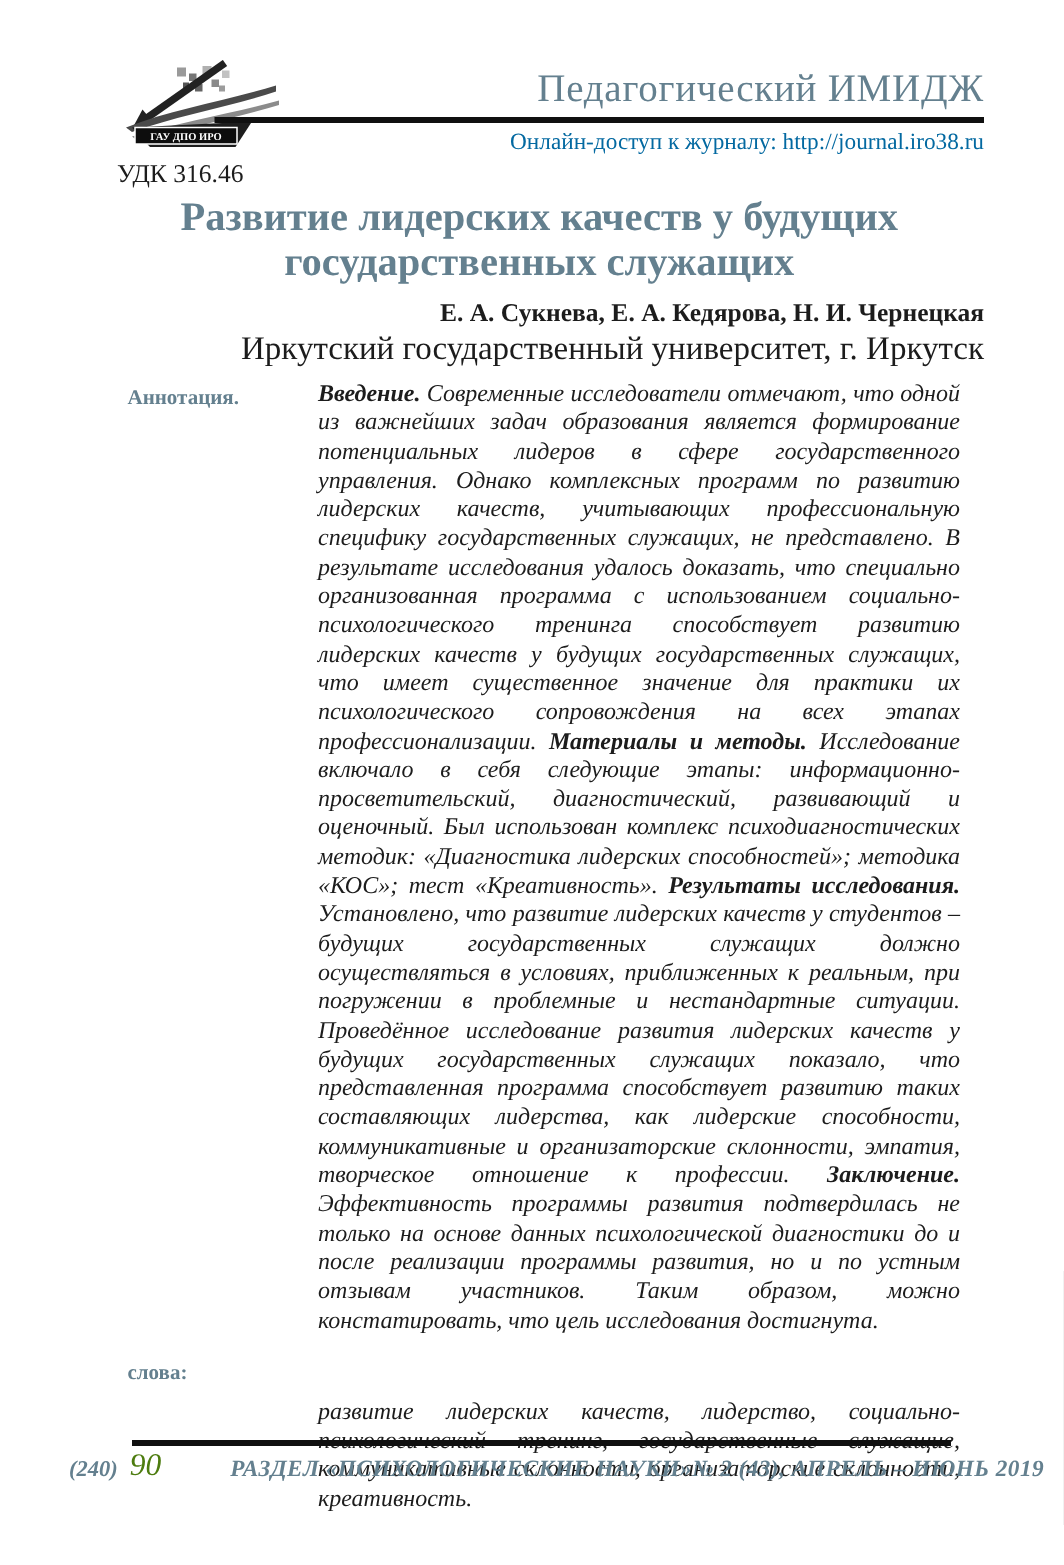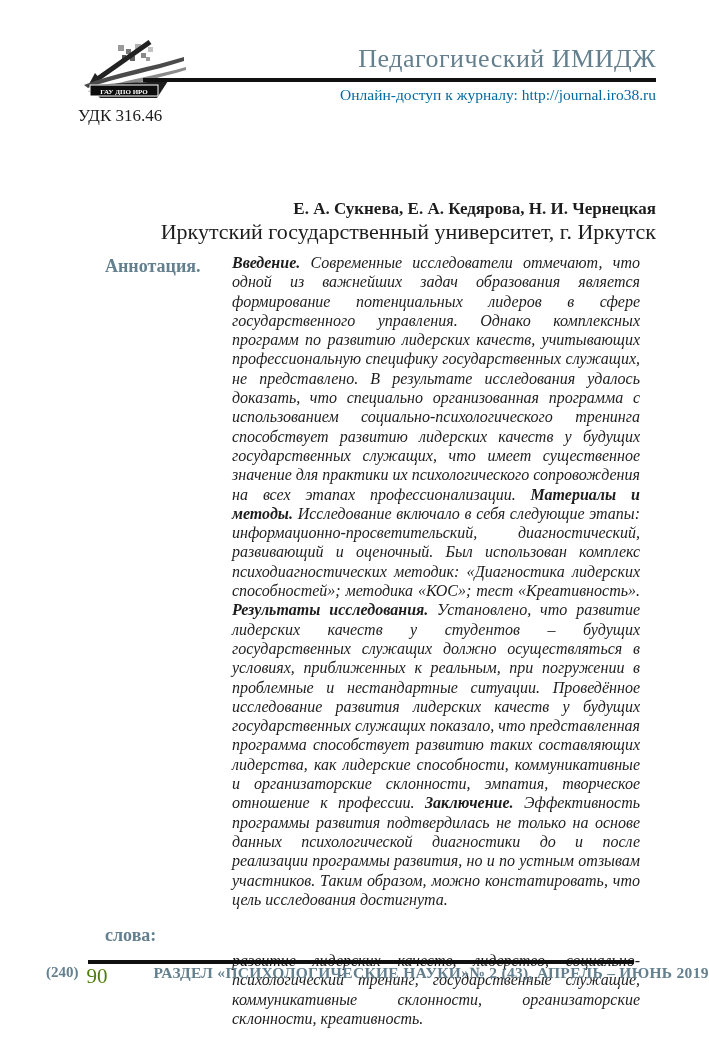--- a/index.html
+++ b/index.html
@@ -30,36 +30,35 @@
     text-align:center; font-size:27px; line-height:30px;
     font-weight:bold; color:var(--color-accent,#64808f);
   }
   .byline { position:absolute; right:53px; top:197px; text-align:right; line-height:23px; }
   .authors { font-size:17px; font-weight:bold;font-family:Liberation Serif, serif; }
   .affiliation { font-size:22px; }
   .content { position:absolute; left:85px; right:53px; top:253px; }
   .row { display:flex; align-items:flex-start; }
   .side-label {
     flex:none; width:127px;
-    font-size:18px; font-weight:bold; line-height:26px;
+    font-size:14px; font-weight:bold; line-height:26px;
     color:var(--color-accent,#64808f);
-    margin-left:20px;
   }
   .abstract-text, .keywords-text {
     flex:1; padding-right:16px;
     font-style:italic; font-size:16px; line-height:19.3px;
     text-align:justify;
   }
   .run-in { font-weight:bold; }
   .keywords-row { margin-top:13px; }
   .keywords-text { margin-top:29px; }
   .footer-rule { position:absolute; left:88px; right:75px; top:960px; height:4px; background:#101010; }
   .footer {
     position:absolute; left:46px; right:75px; top:964px;
-    display:flex; align-items:flex-start; white-space:nowrap;
+    display:flex; align-items:flex-end; white-space:nowrap;font-style:italic;
   }
   .page-total { font-size:15px; font-weight:bold; color:var(--color-accent,#64808f); }
   .page-number { font-size:21px; margin-left:8px; color:#4d7c0f; }
   .footer-section { font-size:15.5px; font-weight:bold; letter-spacing:0.3px; margin-left:46px; color:var(--color-accent,#64808f); }
   .footer-issue { font-size:15.5px; font-weight:bold; letter-spacing:0.3px; margin-left:auto; color:var(--color-accent,#64808f); }
 </style>
 </head>
 <body>
 
 <div class="page">
@@ -80,20 +79,24 @@
     <path d="M12,45 L92,41 L81,58 L24,58 Z" fill="#1d1d1d"></path>
     <rect x="14" y="45" width="68" height="11" fill="#0d0d0d" stroke="#ffffff" stroke-width="1"></rect>
     <text x="48" y="53.5" text-anchor="middle" font-size="7" font-weight="bold" fill="#ffffff">ГАУ ДПО ИРО</text>
   </svg>
 
   <div class="journal-title">Педагогический ИМИДЖ</div>
   <div class="header-rule"></div>
   <div class="online-access">Онлайн-доступ к журналу: http://journal.iro38.ru</div>
   <div class="udc">УДК 316.46</div>
 
+  <div class="article-title">
+    <div>Развитие лидерских качеств у будущих</div>
+    <div>государственных служащих</div>
+  </div>
 
   <div class="byline">
     <div class="authors">Е. А. Сукнева, Е. А. Кедярова, Н. И. Чернецкая</div>
     <div class="affiliation">Иркутский государственный университет, г. Иркутск</div>
   </div>
 
   <div class="content">
 
     <div class="row">
       <div class="side-label">Аннотация.</div>

